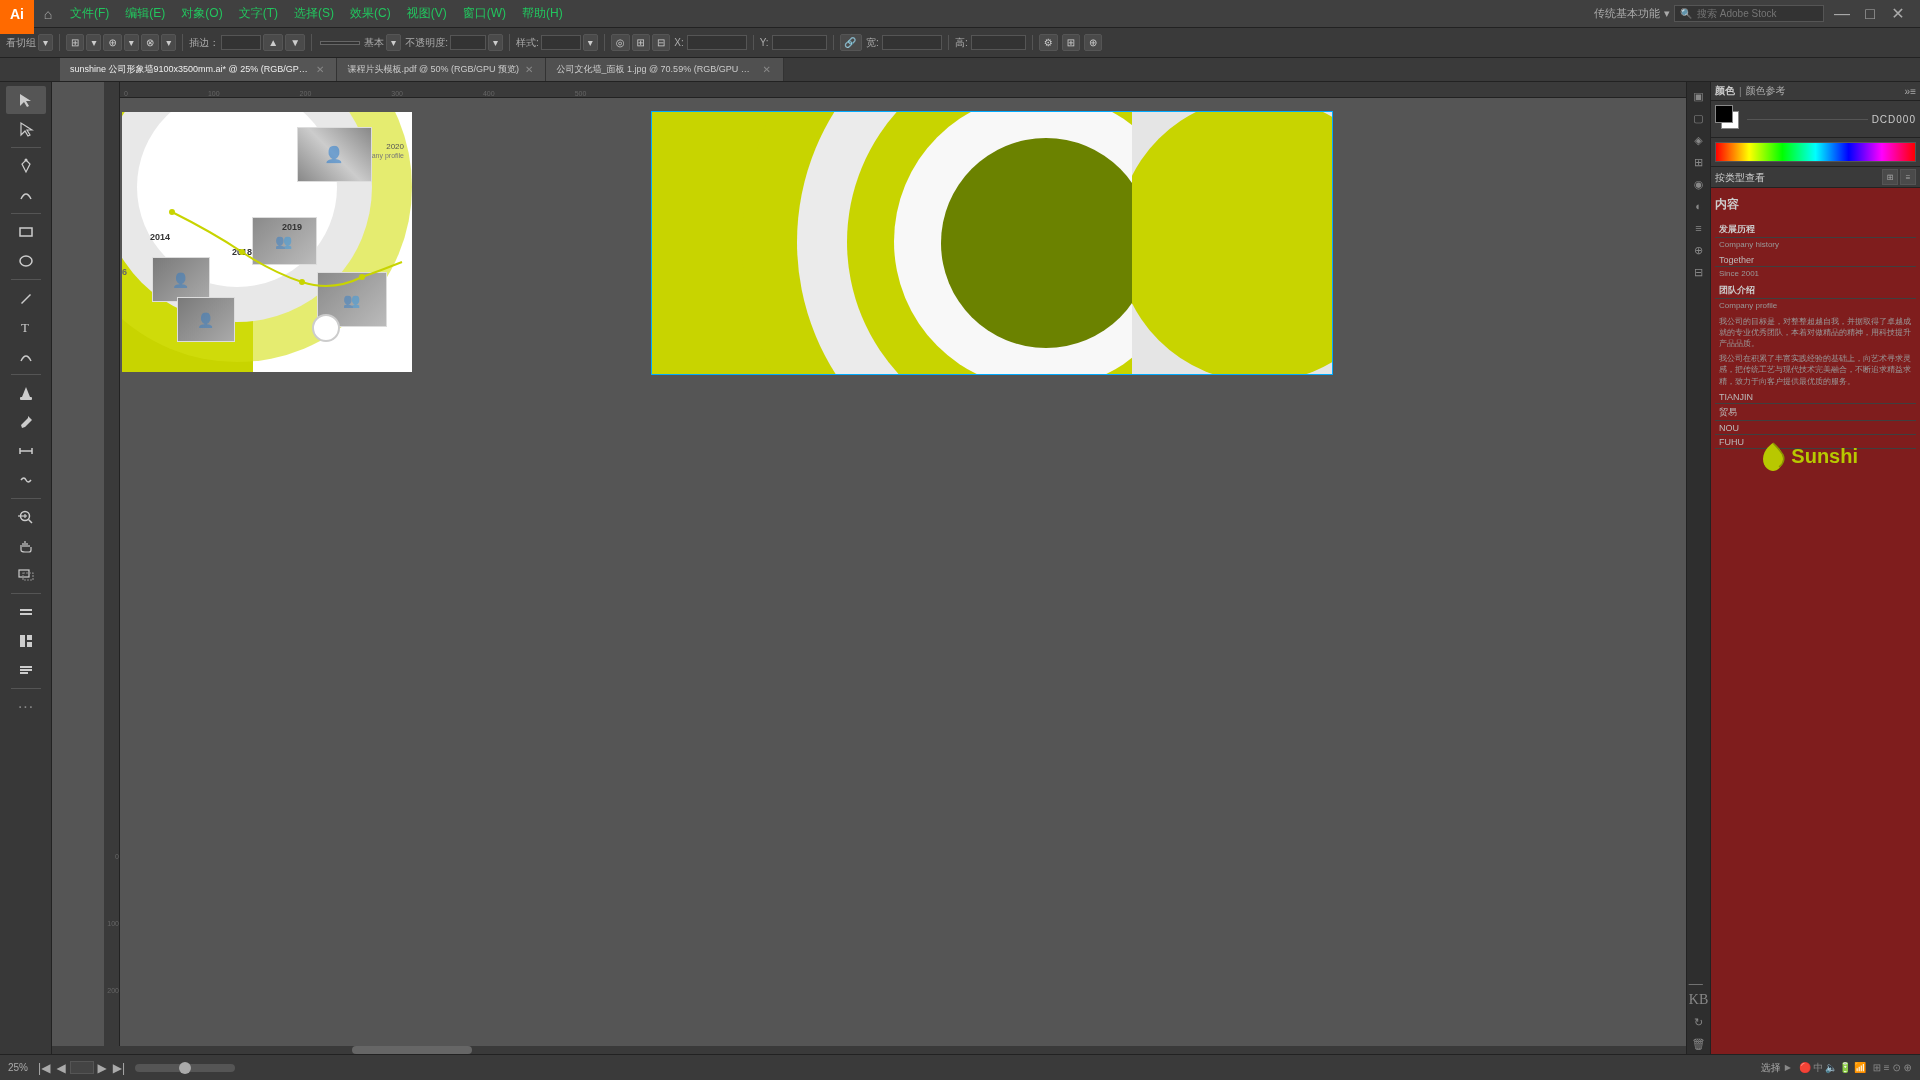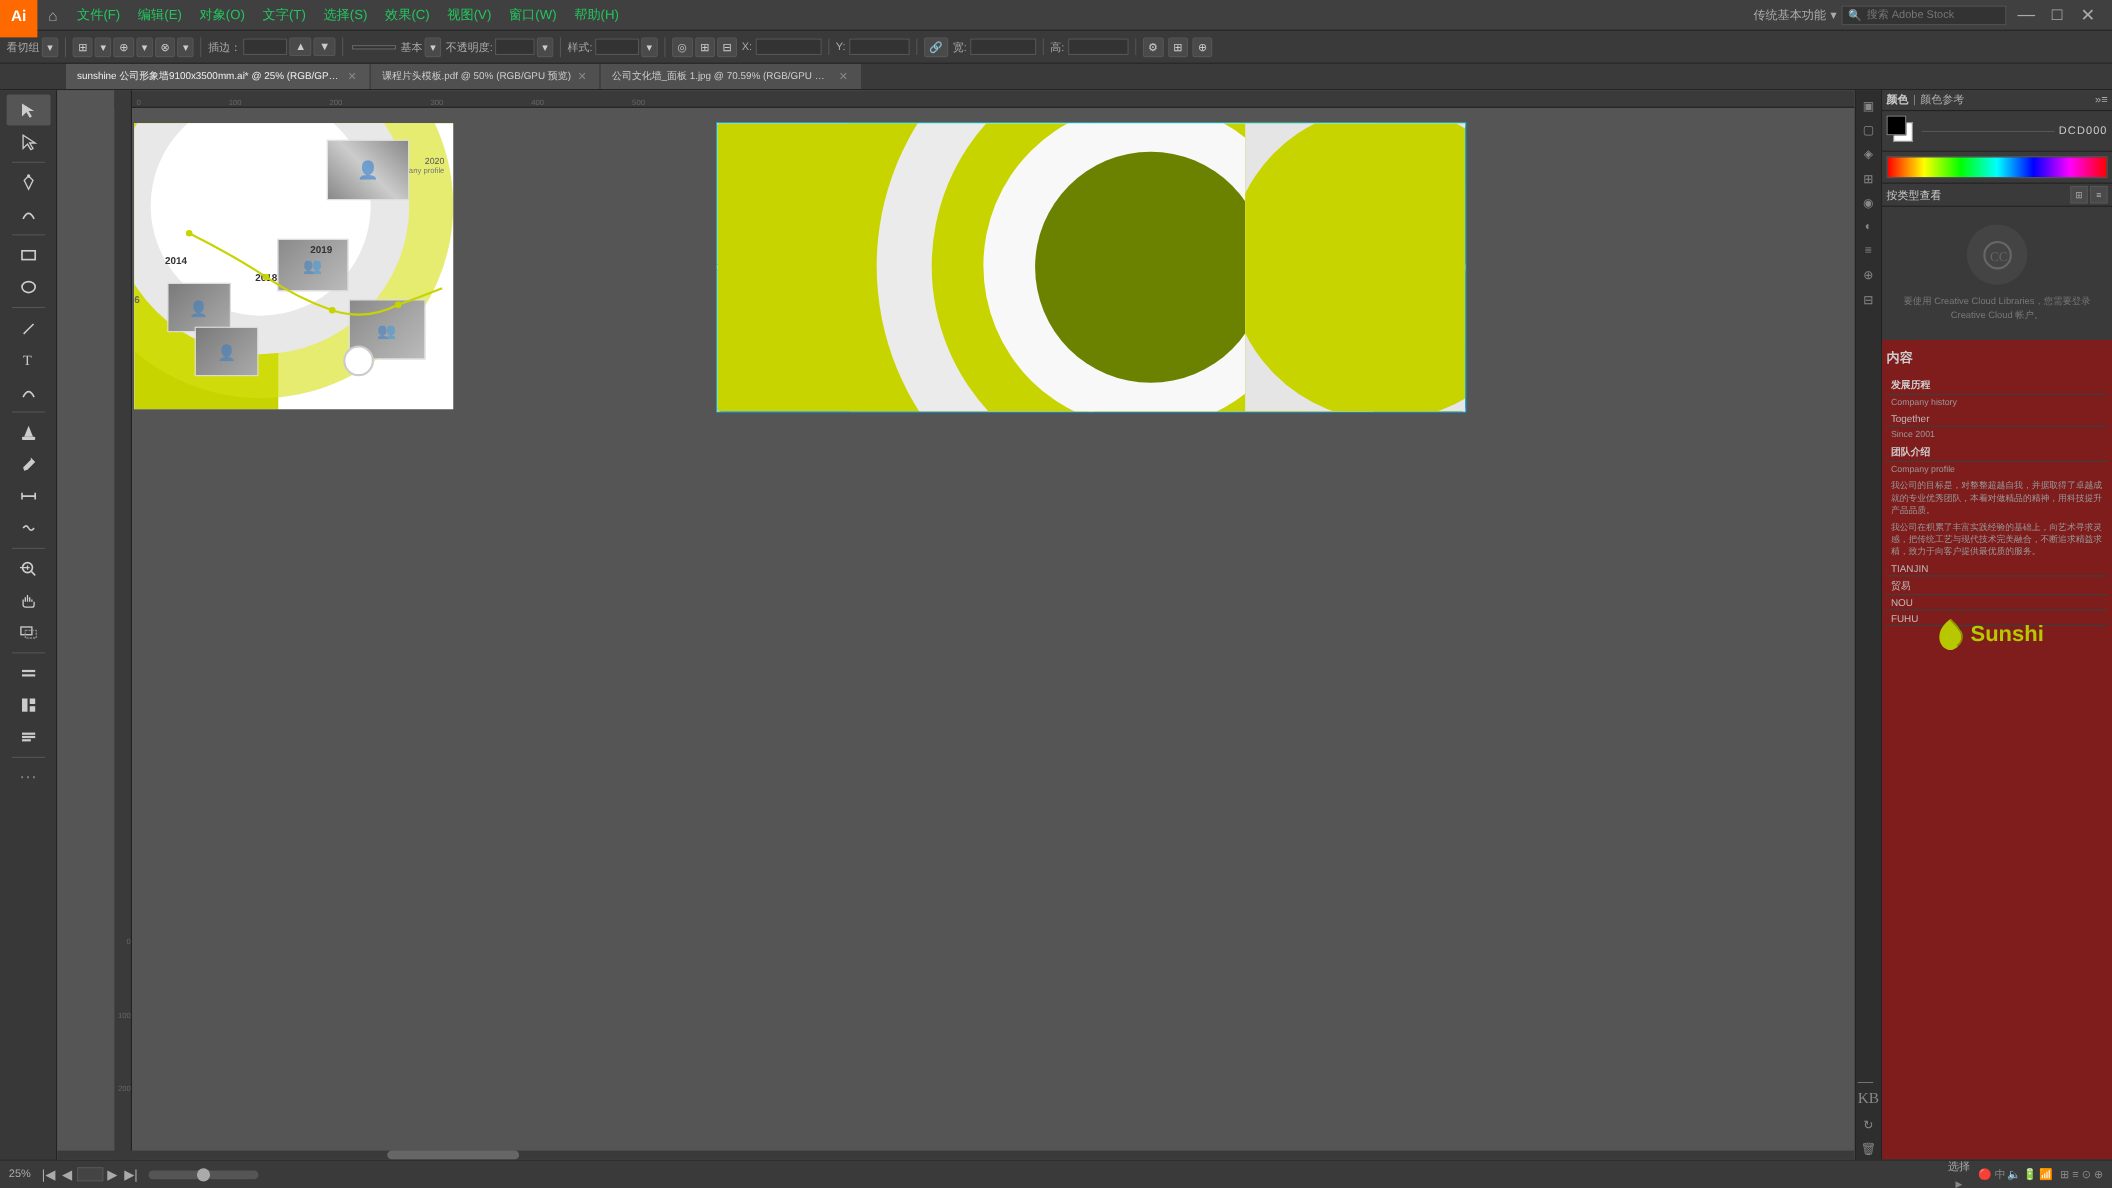--- a/index.html
+++ b/index.html
@@ -505,29 +505,20 @@
       </div>
 
       <div style="padding:2px 4px;display:flex;align-items:flex-end;justify-content:space-between;border-bottom:1px solid #222;">
         <span style="color:#ccc;font-size:10px;">按类型查看</span>
         <div style="display:flex;gap:2px;">
           <button style="width:16px;height:16px;background:#4a4a4a;border:1px solid #555;color:#aaa;font-size:8px;cursor:pointer;">⊞</button>
           <button style="width:16px;height:16px;background:#4a4a4a;border:1px solid #555;color:#aaa;font-size:8px;cursor:pointer;">≡</button>
         </div>
       </div>
 
-      <div style="padding:16px 8px;display:flex;flex-direction:column;align-items:center;justify-content:center;min-height:120px;">
-        <div style="width:55px;height:55px;border-radius:50%;background:#444;display:flex;align-items:center;justify-content:center;color:#666;font-size:22px;margin-bottom:8px;">
-          <svg width="30" height="30" viewBox="0 0 30 30">
-            <circle cx="15" cy="15" r="12" fill="none" stroke="#666" stroke-width="2"></circle>
-            <text x="8" y="20" font-size="12" fill="#666" font-family="serif">CC</text>
-          </svg>
-        </div>
-        <div style="color:#777;font-size:8.5px;text-align:center;line-height:1.5;">要使用 Creative Cloud Libraries，您需要登录 Creative Cloud 帐户。</div>
-      </div>
 
       <div id="content-panel">
         <div style="display:flex;align-items:center;justify-content:space-between;margin-bottom:4px;">
           <span class="content-title">内容</span>
         </div>
 
         <div class="content-item content-item-bold">发展历程</div>
         <div class="content-desc">Company history</div>
 
         <div class="content-item">Together</div>
@@ -565,21 +556,21 @@
     <span class="bb-btn">◀</span>
     <input class="bb-page-input" type="text" style="">
     <span class="bb-btn">▶</span>
     <span class="bb-btn">▶|</span>
   </div>
   <div style="flex:1;display:flex;align-items:center;">
     <div class="progress-bar">
       <div class="progress-thumb"></div>
     </div>
   </div>
-  <div style="display:flex;align-items:center;gap:4px;flex-direction:column;">
+  <div style="display:flex;align-items:center;gap:4px;">
     <span class="bb-text">选择</span>
     <span class="triangle-btn">▶</span>
   </div>
 
   <div style="display:flex;align-items:center;gap:2px;margin-left:auto;">
     <span style="color:#888;font-size:10px;">🔴</span>
     <span style="color:#888;font-size:10px;">中</span>
     <span style="color:#888;font-size:10px;">🔈</span>
     <span style="color:#888;font-size:10px;">🔋</span>
     <span style="color:#888;font-size:10px;">📶</span>

